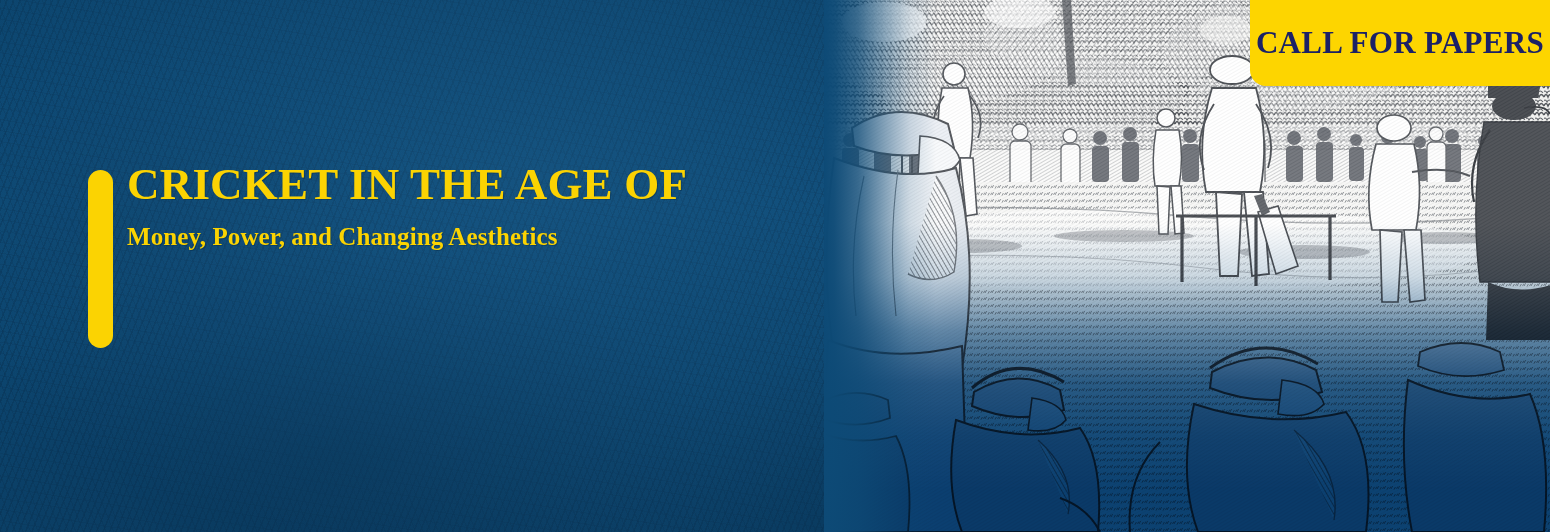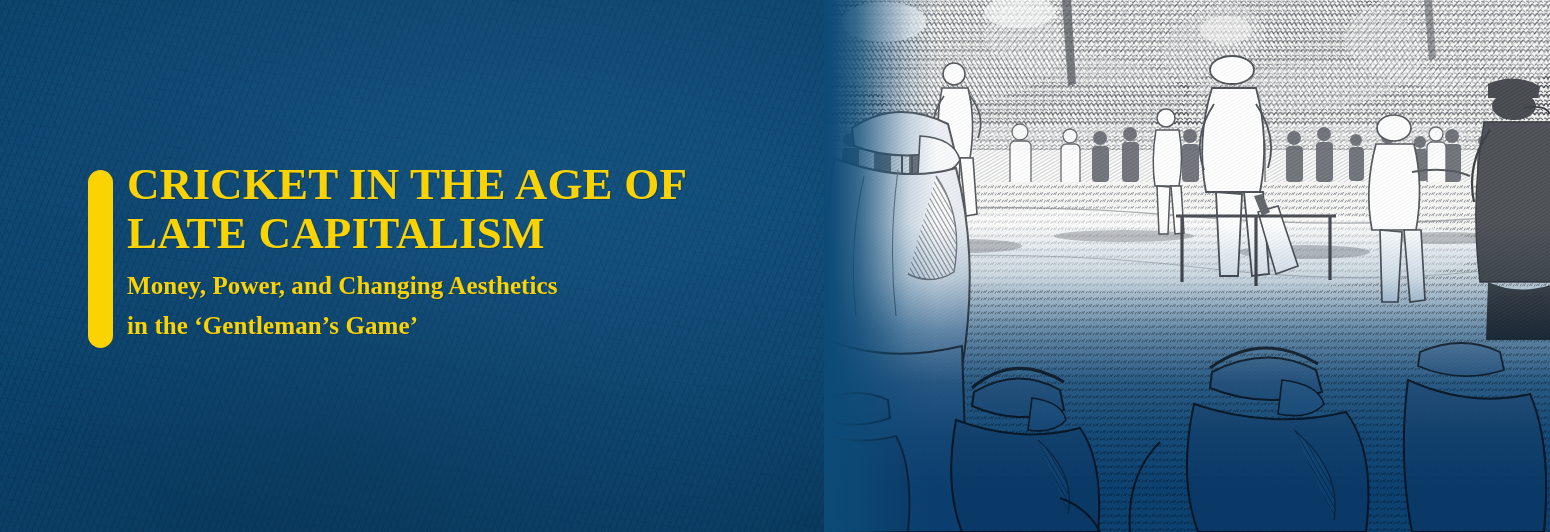--- a/index.html
+++ b/index.html
@@ -384,21 +384,22 @@
     </svg>
 
     <div class="illus-bluewash"></div>
     <div class="illus-fade"></div>
   </div>
 
   <div class="accent-bar"></div>
 
   <div class="headline">
     <div class="title-line">CRICKET IN THE AGE OF</div>
-    <div class="title-line">LATE CAPITALISM</div>
     <div class="subtitle-block">
       <div class="subtitle-line">Money, Power, and Changing Aesthetics</div>
-      <div class="subtitle-line">in the ‘Gentleman’s Game’</div>
     </div>
   </div>
 
+  <div class="cfp-badge">
+    <span class="cfp-text">CALL FOR PAPERS</span>
+  </div>
 
 </div>
 
 </body></html>

